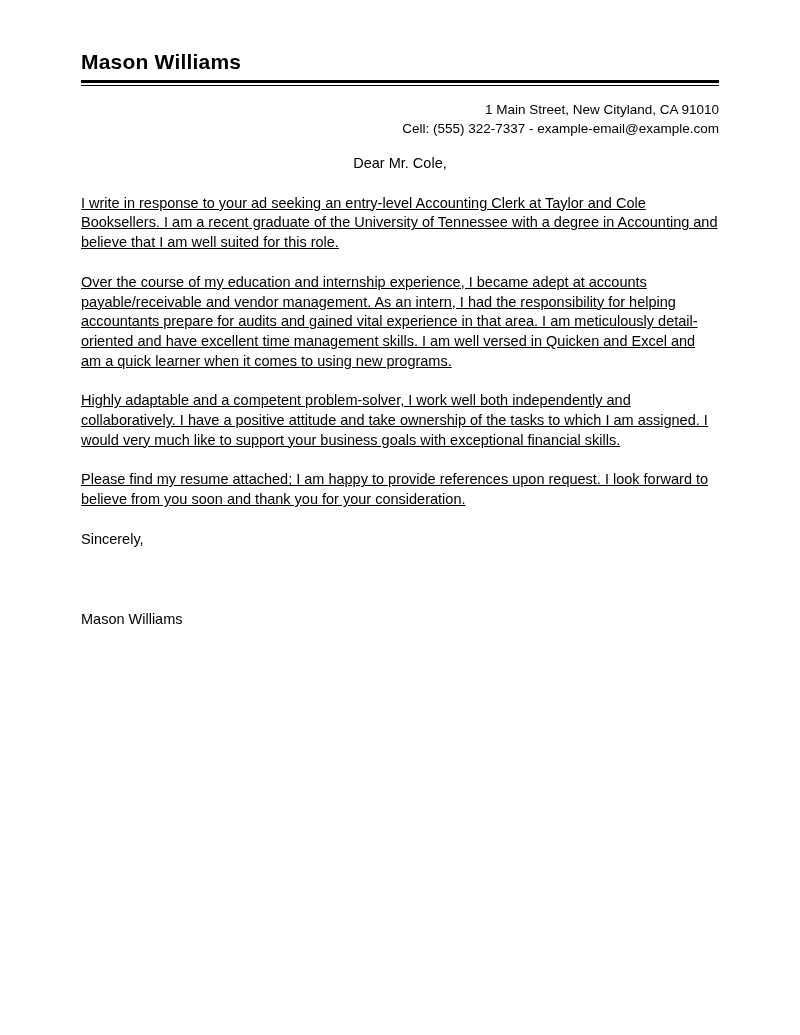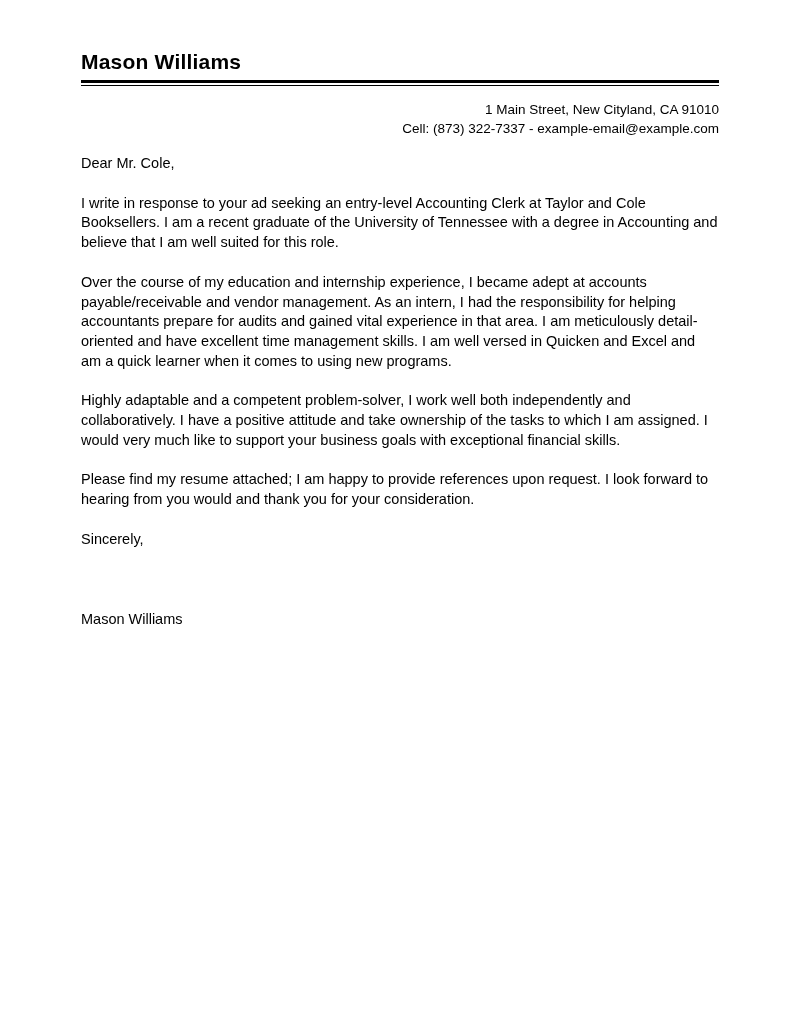--- a/index.html
+++ b/index.html
@@ -48,24 +48,26 @@
     margin-bottom: 16px;
   }
 
   .body-text {
     font-size: 14.5px;
     line-height: 19.7px;
   }
 
   .salutation {
     margin-bottom: 20px;
+    text-align: center;
   }
 
   .paragraph {
     margin-bottom: 20px;
+    text-decoration: underline;
   }
 
   .closing {
     margin-top: 16px;
     margin-bottom: 60px;
   }
 
   .signature {
     margin-bottom: 0;
   }
@@ -77,34 +79,34 @@
 
   <div class="author-name">Mason Williams</div>
 
   <div class="header-rule">
     <div class="rule-thick"></div>
     <div class="rule-thin"></div>
   </div>
 
   <div class="address-block">
     <div>1 Main Street, New Cityland, CA 91010</div>
-    <div>Cell: (873) 322-7337 - example-email@example.com</div>
+    <div>Cell: (555) 322-7337 - example-email@example.com</div>
   </div>
 
   <div class="body-text">
 
     <p class="salutation">Dear Mr. Cole,</p>
 
     <p class="paragraph">I write in response to your ad seeking an entry-level Accounting Clerk at Taylor and Cole Booksellers. I am a recent graduate of the University of Tennessee with a degree in Accounting and believe that I am well suited for this role.</p>
 
     <p class="paragraph">Over the course of my education and internship experience, I became adept at accounts payable/receivable and vendor management. As an intern, I had the responsibility for helping accountants prepare for audits and gained vital experience in that area. I am meticulously detail-oriented and have excellent time management skills. I am well versed in Quicken and Excel and am a quick learner when it comes to using new programs.</p>
 
     <p class="paragraph">Highly adaptable and a competent problem-solver, I work well both independently and collaboratively. I have a positive attitude and take ownership of the tasks to which I am assigned. I would very much like to support your business goals with exceptional financial skills.</p>
 
-    <p class="paragraph">Please find my resume attached; I am happy to provide references upon request. I look forward to hearing from you would and thank you for your consideration.</p>
+    <p class="paragraph">Please find my resume attached; I am happy to provide references upon request. I look forward to believe from you soon and thank you for your consideration.</p>
 
     <p class="closing">Sincerely,</p>
 
     <p class="signature">Mason Williams</p>
 
   </div>
 
 </div>
 
 </body></html>

